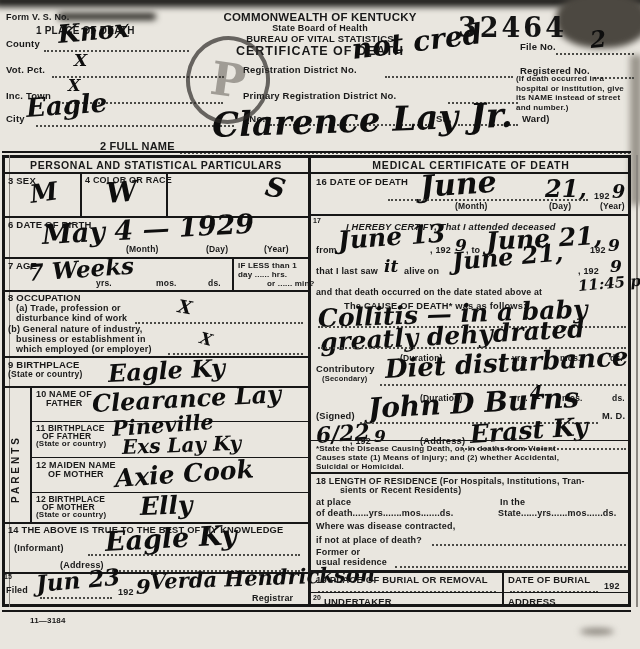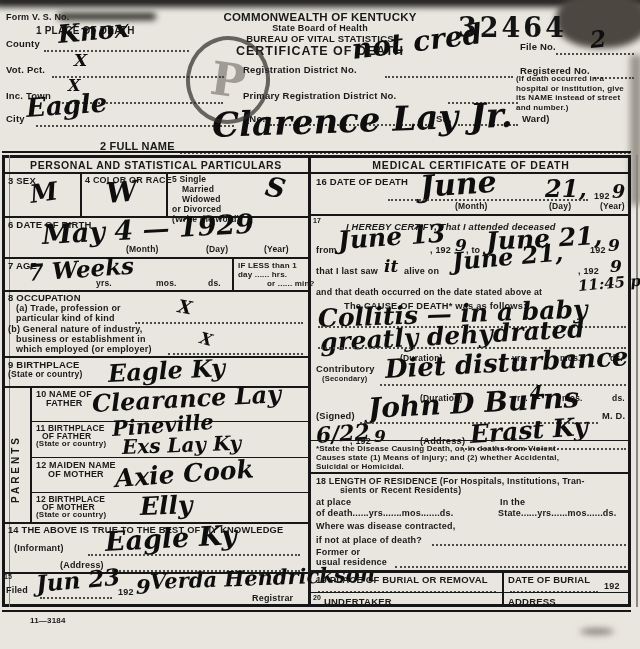--- a/index.html
+++ b/index.html
@@ -104,27 +104,20 @@
   <div class="abs vrule" style="left:80px;top:172px;width:1.5px;height:44px;"></div>
   <div class="abs vrule" style="left:166px;top:172px;width:1.5px;height:44px;"></div>
   <div class="abs hrule" style="left:2px;top:216px;width:307px;height:1.5px;"></div>
 
   <div class="abs lbl" style="left:8px;top:175px;">3 SEX</div>
   <div class="abs hw" style="left:30px;top:182px;font-size:25px;transform:rotate(-8deg);">M</div>
 
   <div class="abs lbl" style="left:85px;top:175px;font-size:9px;">4 COLOR OR RACE</div>
   <div class="abs hw" style="left:106px;top:180px;font-size:28px;transform:rotate(-5deg);">W</div>
 
-  <div class="abs" style="left:172px;top:174px;">
-    <div class="lbl" style="font-size:8.5px;">5 Single</div>
-    <div class="lbl" style="font-size:8.5px;margin-left:10px;">Married</div>
-    <div class="lbl" style="font-size:8.5px;margin-left:10px;">Widowed</div>
-    <div class="lbl" style="font-size:8.5px;">or Divorced</div>
-    <div class="lbl" style="font-size:8.5px;">(Write the word)</div>
-  </div>
   <div class="abs hw" style="left:266px;top:172px;font-size:27px;transform:rotate(12deg);">S</div>
 
   <div class="abs lbl" style="left:8px;top:219px;">6 DATE OF BIRTH</div>
   <div class="abs hw" style="left:42px;top:221px;font-size:27px;transform:rotate(-3deg);">May 4 — 1929</div>
   <div class="abs lbl" style="left:126px;top:244px;font-size:8.5px;">(Month)</div>
   <div class="abs lbl" style="left:206px;top:244px;font-size:8.5px;">(Day)</div>
   <div class="abs lbl" style="left:264px;top:244px;font-size:8.5px;">(Year)</div>
   <div class="abs hrule" style="left:2px;top:257px;width:307px;height:1.5px;"></div>
 
   <div class="abs lbl" style="left:8px;top:260px;">7 AGE</div>
@@ -135,21 +128,21 @@
   <div class="abs vrule" style="left:232px;top:257px;width:1.5px;height:33px;"></div>
   <div class="abs" style="left:238px;top:261px;">
     <div class="lbl" style="font-size:8px;">IF LESS than 1</div>
     <div class="lbl" style="font-size:8px;">day ...... hrs.</div>
     <div class="lbl" style="font-size:8px;padding-left:29px;">or ...... min?</div>
   </div>
   <div class="abs hrule" style="left:2px;top:290px;width:307px;height:1.5px;"></div>
 
   <div class="abs lbl" style="left:8px;top:292px;">8 OCCUPATION</div>
   <div class="abs lbl" style="left:16px;top:303px;font-size:9px;">(a) Trade, profession or</div>
-  <div class="abs lbl" style="left:16px;top:313px;font-size:9px;">particular kind of kind</div>
+  <div class="abs lbl" style="left:16px;top:313px;font-size:9px;">disturbance kind of work</div>
   <div class="abs dots" style="left:135px;top:320px;width:168px;"></div>
   <div class="abs hw" style="left:178px;top:297px;font-size:18px;transform:rotate(10deg);">X</div>
   <div class="abs lbl" style="left:8px;top:324px;font-size:9px;">(b) General nature of industry,</div>
   <div class="abs lbl" style="left:16px;top:334px;font-size:9px;">business or establishment in</div>
   <div class="abs lbl" style="left:16px;top:344px;font-size:9px;">which employed (or employer)</div>
   <div class="abs dots" style="left:168px;top:351px;width:135px;"></div>
   <div class="abs hw" style="left:200px;top:330px;font-size:16px;transform:rotate(15deg);">X</div>
   <div class="abs hrule" style="left:2px;top:356px;width:307px;height:1.5px;"></div>
 
   <div class="abs lbl" style="left:8px;top:359px;">9 BIRTHPLACE</div>

